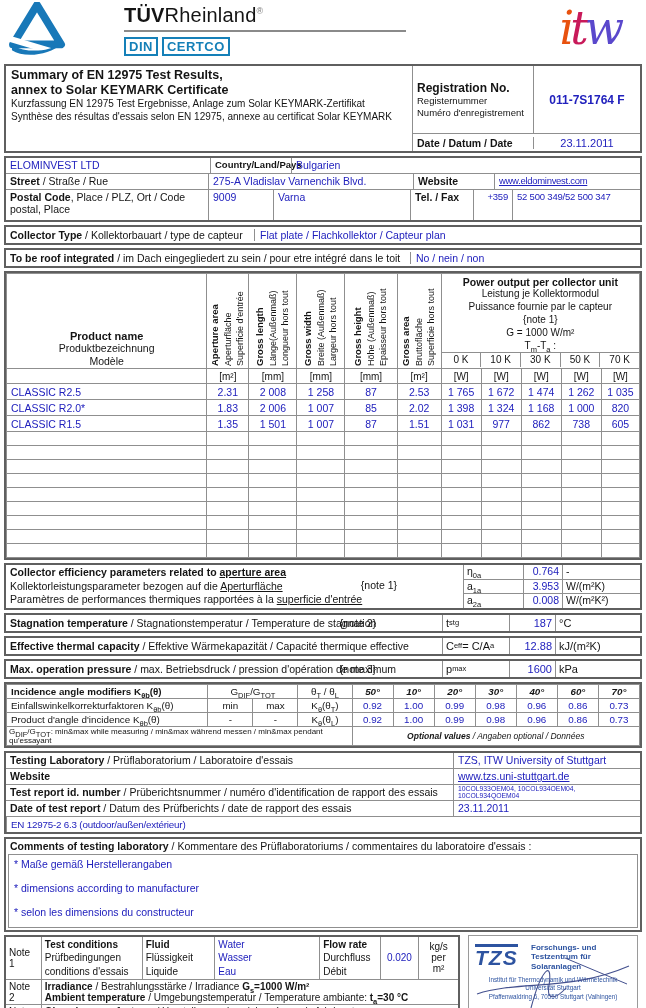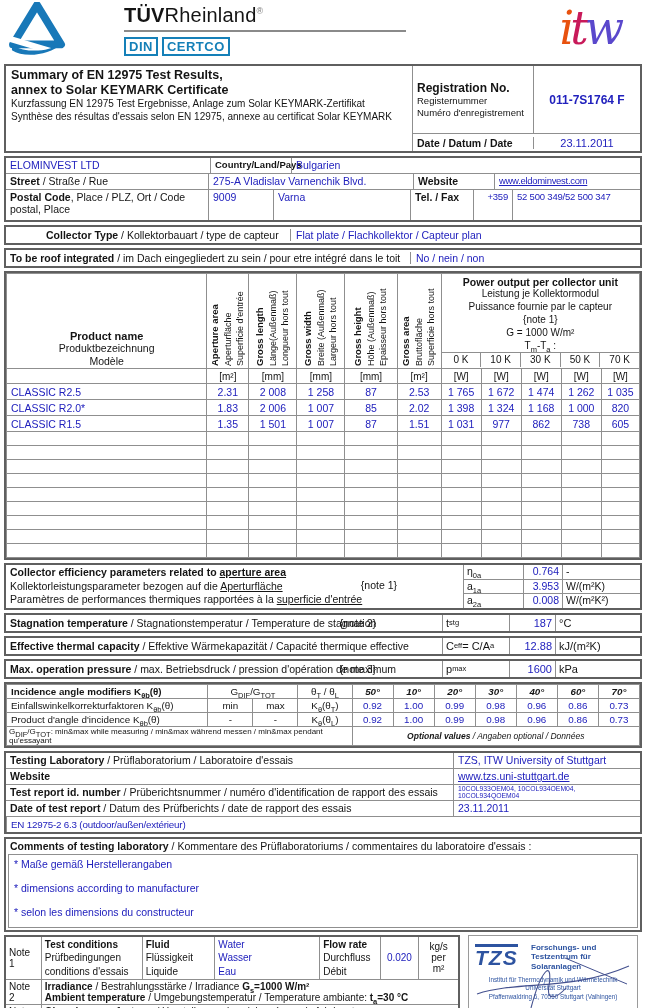--- a/index.html
+++ b/index.html
@@ -192,21 +192,21 @@
           <div class="cc b" style="width:54px;border-left:none;">Tel. / Fax</div>
           <div class="cc v tel-pre telv">+359</div>
           <div class="cc v telv" style="flex:1;">52 500 349/52 500 347</div>
         </div>
       </div>
     </div>
   </div>
 
   <div class="sec">
     <div class="lvrow">
-      <div class="lv-l" style="width:240px;margin-left:36px;"><span class="b">Collector Type</span><span> / Kollektorbauart / type de capteur</span></div>
+      <div class="lv-l" style="width:240px;"><span class="b">Collector Type</span><span> / Kollektorbauart / type de capteur</span></div>
       <div class="lv-r v">Flat plate / Flachkollektor / Capteur plan</div>
     </div>
   </div>
 
   <div class="sec">
     <div class="lvrow">
       <div class="lv-l" style="width:396px;"><span class="b">To be roof integrated</span><span> / im Dach eingegliedert zu sein / pour etre intégré dans le toit</span></div>
       <div class="lv-r v">No / nein / non</div>
     </div>
   </div>

